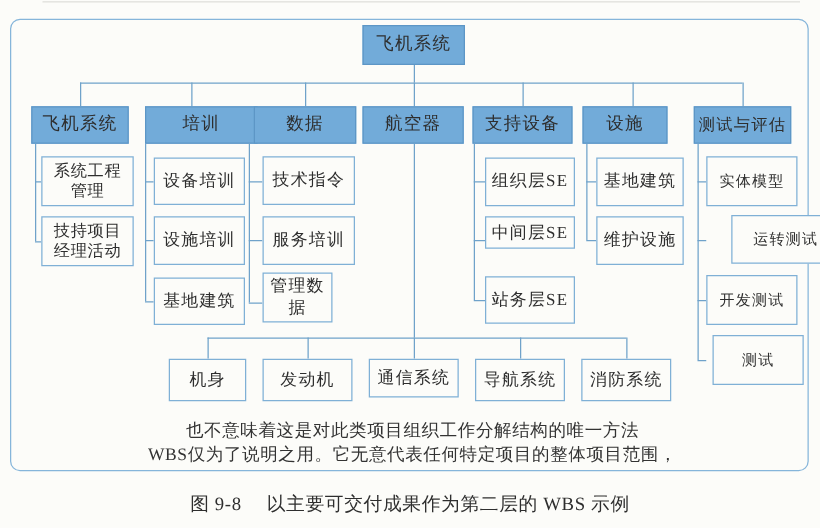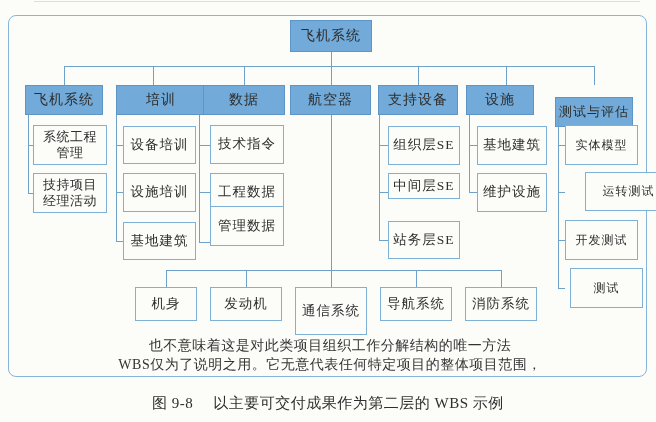--- a/index.html
+++ b/index.html
@@ -73,55 +73,55 @@
   <div class="line v" style="left:418px;top:66px;height:19px;"></div>
   <div class="line v" style="left:506px;top:66px;height:19px;"></div>
   <div class="line v" style="left:594px;top:66px;height:19px;"></div>
 
   <div class="box fill" style="left:25px;top:85px;width:78px;height:30px;">飞机系统</div>
   <div class="box fill" style="left:116px;top:85px;width:90px;height:30px;">培训</div>
   <div class="box fill" style="left:203px;top:85px;width:82px;height:30px;">数据</div>
   <div class="box fill" style="left:290px;top:85px;width:81px;height:30px;text-align:center;">航空器</div>
   <div class="box fill" style="left:378px;top:85px;width:80px;height:30px;">支持设备</div>
   <div class="box fill" style="left:466px;top:85px;width:68px;height:30px;">设施</div>
-  <div class="box fill" style="left:555px;top:85px;width:78px;height:30px;font-size:13px;margin-top:12px;">测试与评估</div>
+  <div class="box fill" style="left:555px;top:85px;width:78px;height:30px;font-size:13px;">测试与评估</div>
 
   <div class="line v" style="left:28px;top:115px;height:78px;"></div>
   <div class="line h" style="left:28px;top:145px;width:5px;"></div>
   <div class="line h" style="left:28px;top:193px;width:5px;"></div>
   <div class="box leaf two" style="left:33px;top:125px;width:74px;height:40px;">系统工程管理</div>
   <div class="box leaf two" style="left:33px;top:173px;width:74px;height:40px;">技持项目经理活动</div>
 
   <div class="line v" style="left:116px;top:115px;height:126px;"></div>
   <div class="line h" style="left:116px;top:145px;width:7px;"></div>
   <div class="line h" style="left:116px;top:192px;width:7px;"></div>
   <div class="line h" style="left:116px;top:241px;width:7px;"></div>
   <div class="box leaf" style="left:123px;top:126px;width:73px;height:38px;">设备培训</div>
   <div class="box leaf" style="left:123px;top:173px;width:73px;height:39px;">设施培训</div>
   <div class="box leaf" style="left:123px;top:222px;width:73px;height:38px;">基地建筑</div>
 
   <div class="line v" style="left:199px;top:115px;height:127px;"></div>
   <div class="line h" style="left:199px;top:145px;width:11px;"></div>
   <div class="line h" style="left:199px;top:192px;width:11px;"></div>
   <div class="line h" style="left:199px;top:242px;width:11px;"></div>
   <div class="box leaf" style="left:210px;top:125px;width:74px;height:39px;">技术指令</div>
-  <div class="box leaf" style="left:210px;top:173px;width:74px;height:39px;">工程数据</div>
-  <div class="box leaf" style="left:210px;top:206px;width:74px;height:40px;">管理数据</div>
+  <div class="box leaf" style="left:210px;top:173px;width:74px;height:39px;">服务培训</div>
+  <div class="box leaf" style="left:210px;top:218px;width:56px;height:40px;">管理数据</div>
 
   <div class="line v" style="left:331px;top:115px;height:155px;"></div>
   <div class="line h" style="left:166px;top:270px;width:335px;"></div>
   <div class="line v" style="left:166px;top:270px;height:17px;"></div>
   <div class="line v" style="left:246px;top:270px;height:17px;"></div>
   <div class="line v" style="left:331px;top:270px;height:17px;"></div>
   <div class="line v" style="left:416px;top:270px;height:17px;"></div>
   <div class="line v" style="left:501px;top:270px;height:17px;"></div>
 
   <div class="box leaf" style="left:135px;top:287px;width:62px;height:34px;">机身</div>
   <div class="box leaf" style="left:210px;top:287px;width:72px;height:34px;">发动机</div>
-  <div class="box leaf" style="left:295px;top:287px;width:72px;height:48px;">通信系统</div>
+  <div class="box leaf" style="left:295px;top:287px;width:72px;height:31px;">通信系统</div>
   <div class="box leaf" style="left:380px;top:287px;width:72px;height:34px;">导航系统</div>
   <div class="box leaf" style="left:465px;top:287px;width:72px;height:34px;">消防系统</div>
 
   <div class="line v" style="left:379px;top:115px;height:125px;"></div>
   <div class="line h" style="left:379px;top:145px;width:9px;"></div>
   <div class="line h" style="left:379px;top:192px;width:9px;"></div>
   <div class="line h" style="left:379px;top:240px;width:9px;"></div>
   <div class="box leaf" style="left:388px;top:126px;width:72px;height:39px;">组织层SE</div>
   <div class="box leaf" style="left:388px;top:173px;width:72px;height:26px;">中间层SE</div>
   <div class="box leaf" style="left:388px;top:221px;width:72px;height:38px;">站务层SE</div>

